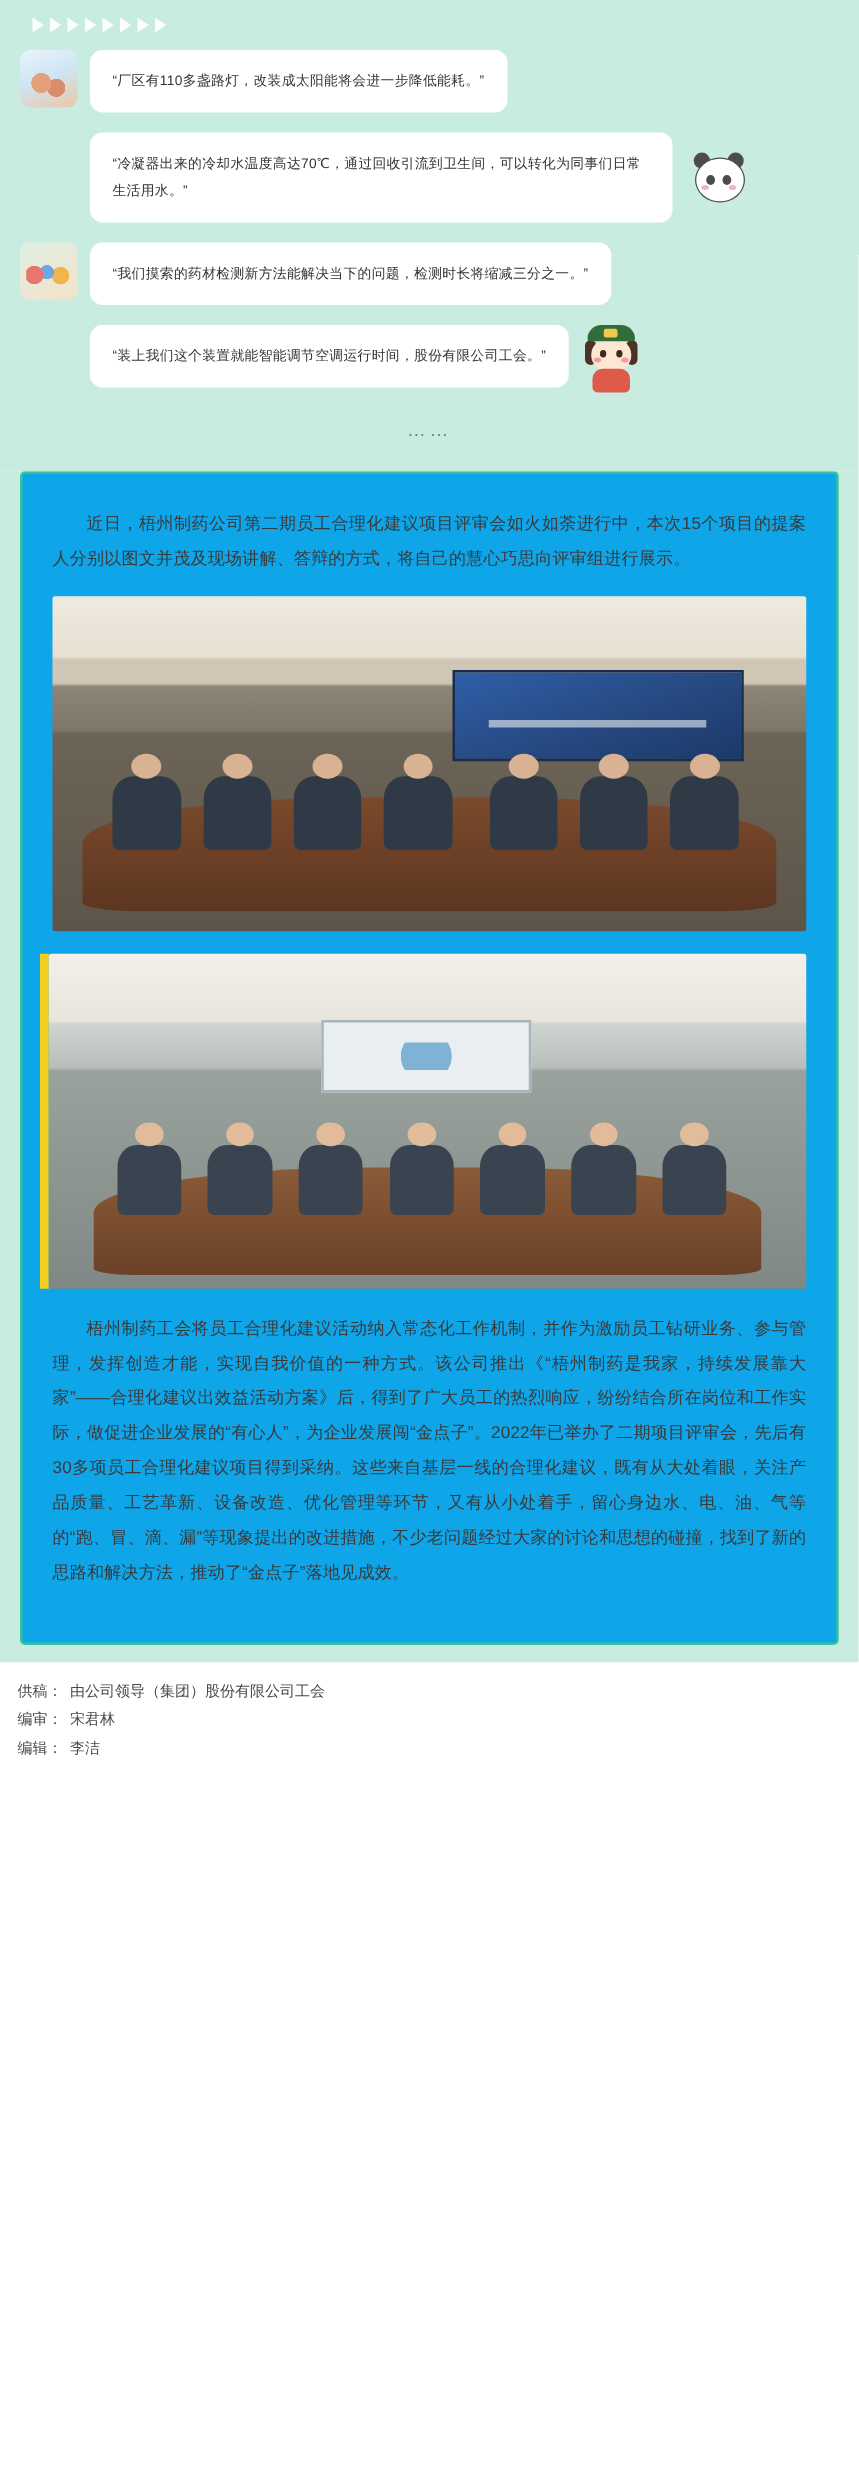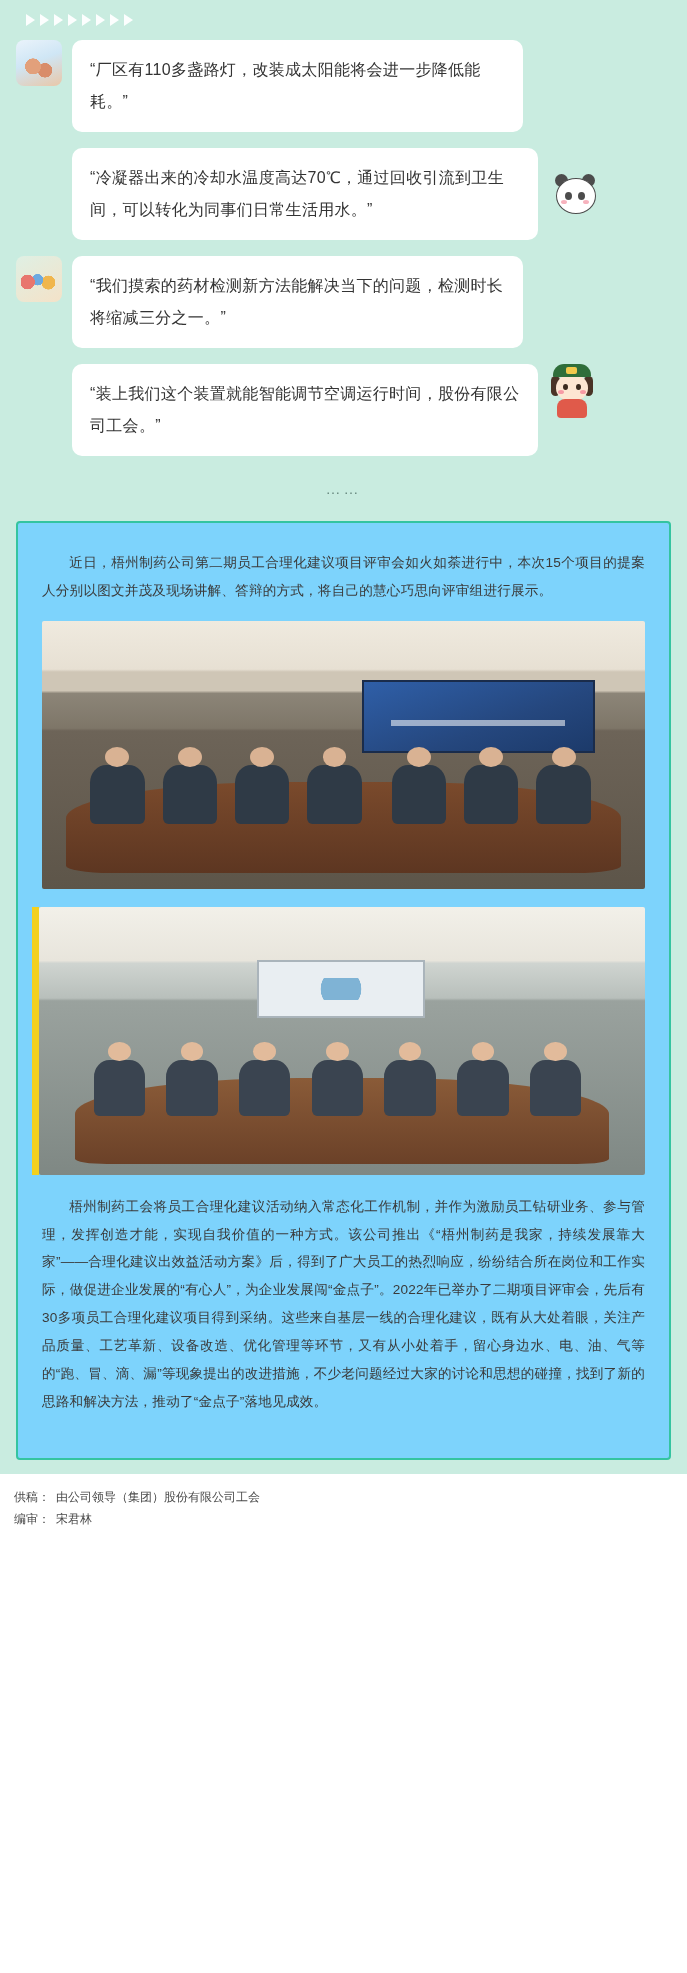--- a/index.html
+++ b/index.html
@@ -74,21 +74,21 @@
     width: 36px; height: 28px;
     background:
       radial-gradient(circle at 18% 50%, #e8766e 0 22%, transparent 23%),
       radial-gradient(circle at 46% 42%, #6da9e0 0 22%, transparent 23%),
       radial-gradient(circle at 76% 52%, #f0b64d 0 22%, transparent 23%);
   }
   .bubble {
     background: #ffffff;
     border-radius: 10px;
     padding: 14px 18px;
-    font-size: 16px;
+    font-size: 11px;
     line-height: 2;
     color: #333333;
     max-width: 415px;
     letter-spacing: 0.3px;
     position: relative;
   }
   .bubble.wide { max-width: 430px; }
   .quote-row.indent-1 { padding-left: 56px; align-items: center; }
   .quote-row.indent-2 { padding-left: 56px; }
 
@@ -210,21 +210,21 @@
     letter-spacing: 3px;
     padding: 8px 0 2px 0;
   }
 
   
   .article-wrap {
     background: #c9ece0;
     padding: 0 16px 14px 16px;
   }
   .article {
-    background: #7dd3fc;
+    background: #0ea5e9;
     border: 2px solid #34c4a0;
     border-radius: 4px;
     padding: 26px 24px 26px 24px;
   }
   .para {
     font-size: 13.6px;
     line-height: 2.05;
     color: #3a3a3a;
     text-align: justify;
     text-indent: 2em;
@@ -448,15 +448,18 @@
     </article>
   </div>
 
   <footer class="credits">
     <div class="credit-line">
       <span class="k">供稿：</span><span class="v">由公司领导（集团）股份有限公司工会</span>
     </div>
     <div class="credit-line">
       <span class="k">编审：</span><span class="v">宋君林</span>
     </div>
+    <div class="credit-line">
+      <span class="k">编辑：</span><span class="v">李洁</span>
+    </div>
   </footer>
 
 </div>
 
 </body></html>

